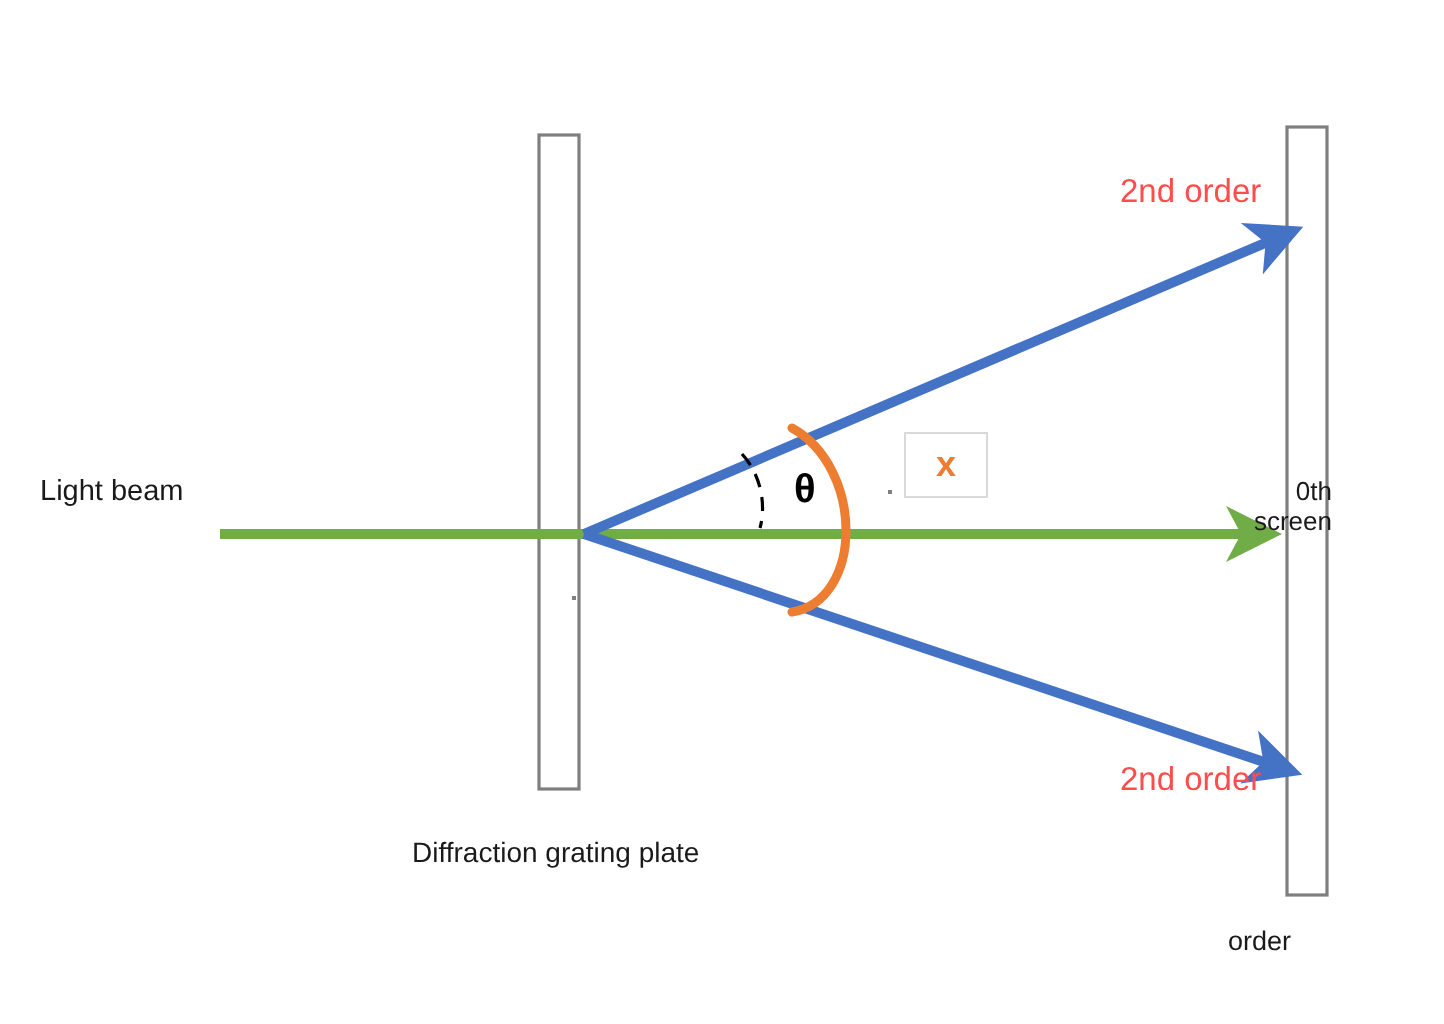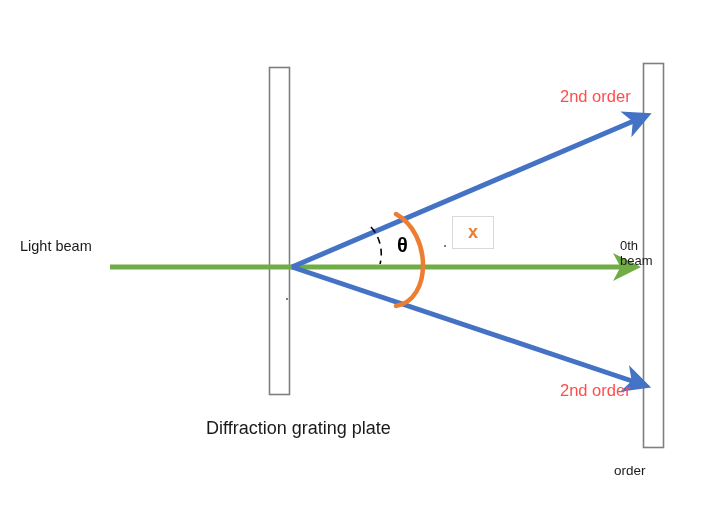--- a/index.html
+++ b/index.html
@@ -21,31 +21,32 @@
     position: absolute;
     left: 0;
     top: 0;
     width: 722px;
     height: 512px;
   }
   .label {
     position: absolute;
     white-space: pre;
     line-height: 1.15;
+    text-align: right;
   }
   .lbl-light-beam {
     left: 20px;
     top: 238px;
     font-size: 14.5px;
     color: #1a1a1a;
   }
   .lbl-grating {
     left: 206px;
     top: 418px;
-    font-size: 18px;
+    font-size: 14px;
     color: #1a1a1a;
   }
   .lbl-screen {
     left: 614px;
     top: 463px;
     font-size: 13.5px;
     color: #1a1a1a;
   }
   .lbl-zeroth {
     left: 620px;
@@ -135,21 +136,21 @@
     <path d="M 371 227 C 381 238, 383 253, 380 264" fill="none" stroke="#000000" stroke-width="1.6" stroke-dasharray="7 5"></path>
   </svg>
 
   <div class="label lbl-light-beam">Light beam</div>
 
   <div class="label lbl-grating">Diffraction grating plate</div>
 
   <div class="label lbl-screen">order</div>
 
   <div class="label lbl-zeroth">0th
-beam</div>
+screen</div>
 
   <div class="label lbl-order-2-top">2nd order</div>
 
   <div class="label lbl-order-2-bottom">2nd order</div>
 
   <div class="label lbl-theta">θ</div>
 
   <div class="x-box">
     <span class="x-text">x</span>
   </div>

